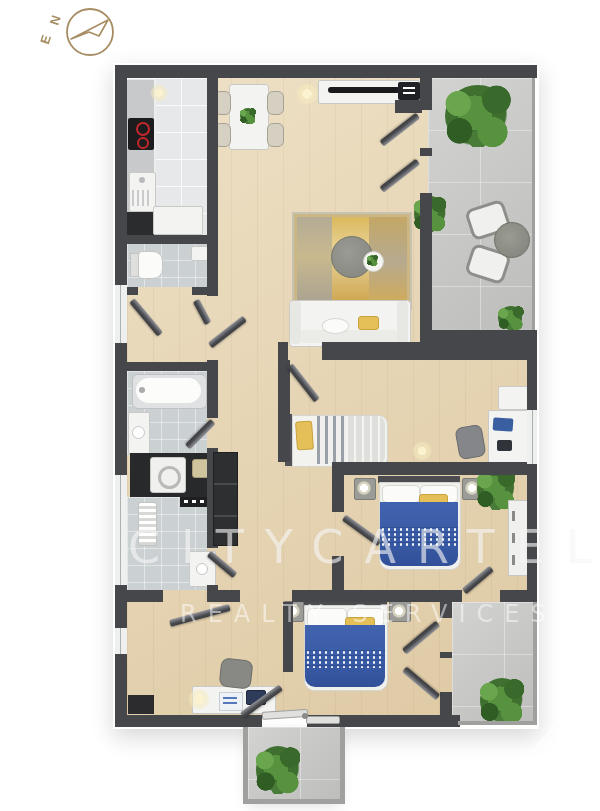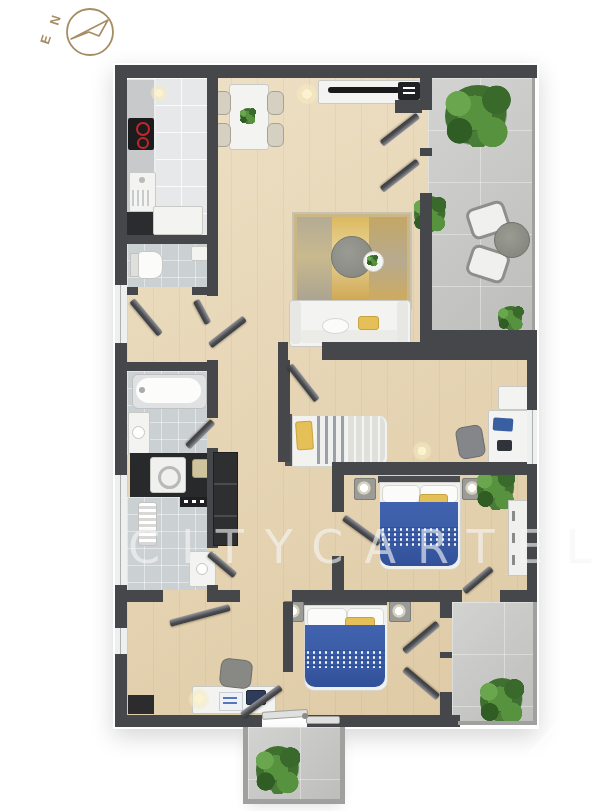--- a/index.html
+++ b/index.html
@@ -260,17 +260,18 @@
   <div class="furn" style="left:302px;top:713px;width:6px;height:6px;border-radius:50%;background:#8b8c8a;z-index:5;"></div>
 
   <svg class="overlay" style="left:30px;top:2px;" width="100" height="64" viewBox="0 0 100 64">
     <circle cx="60" cy="30" r="23" fill="none" stroke="#a78d63" stroke-width="1.8"></circle>
     <path d="M41 37 L78 18 L69 34 L59 30 Z" fill="none" stroke="#a78d63" stroke-width="1.6" stroke-linejoin="round"></path>
     <text x="22" y="24" font-size="13" font-weight="bold" fill="#a78d63" transform="rotate(-72 25 20)">N</text>
     <text x="12" y="42" font-size="13" font-weight="bold" fill="#a78d63" transform="rotate(-72 16 38)">E</text>
   </svg>
 
   <div class="overlay wm1" style="left:128px;top:520px;">CITYCARTEL</div>
+  <div class="overlay wm2" style="left:180px;top:600px;">REALTY SERVICES</div>
   <svg class="overlay" style="left:520px;top:545px;" width="220" height="220" viewBox="0 0 220 220">
     <path d="M8 210 L195 8 L160 150 L92 162 Z" fill="rgba(255,255,255,0.22)" stroke="rgba(255,255,255,0.5)" stroke-width="3" stroke-linejoin="round"></path>
   </svg>
 
 </div>
 
 </body></html>

